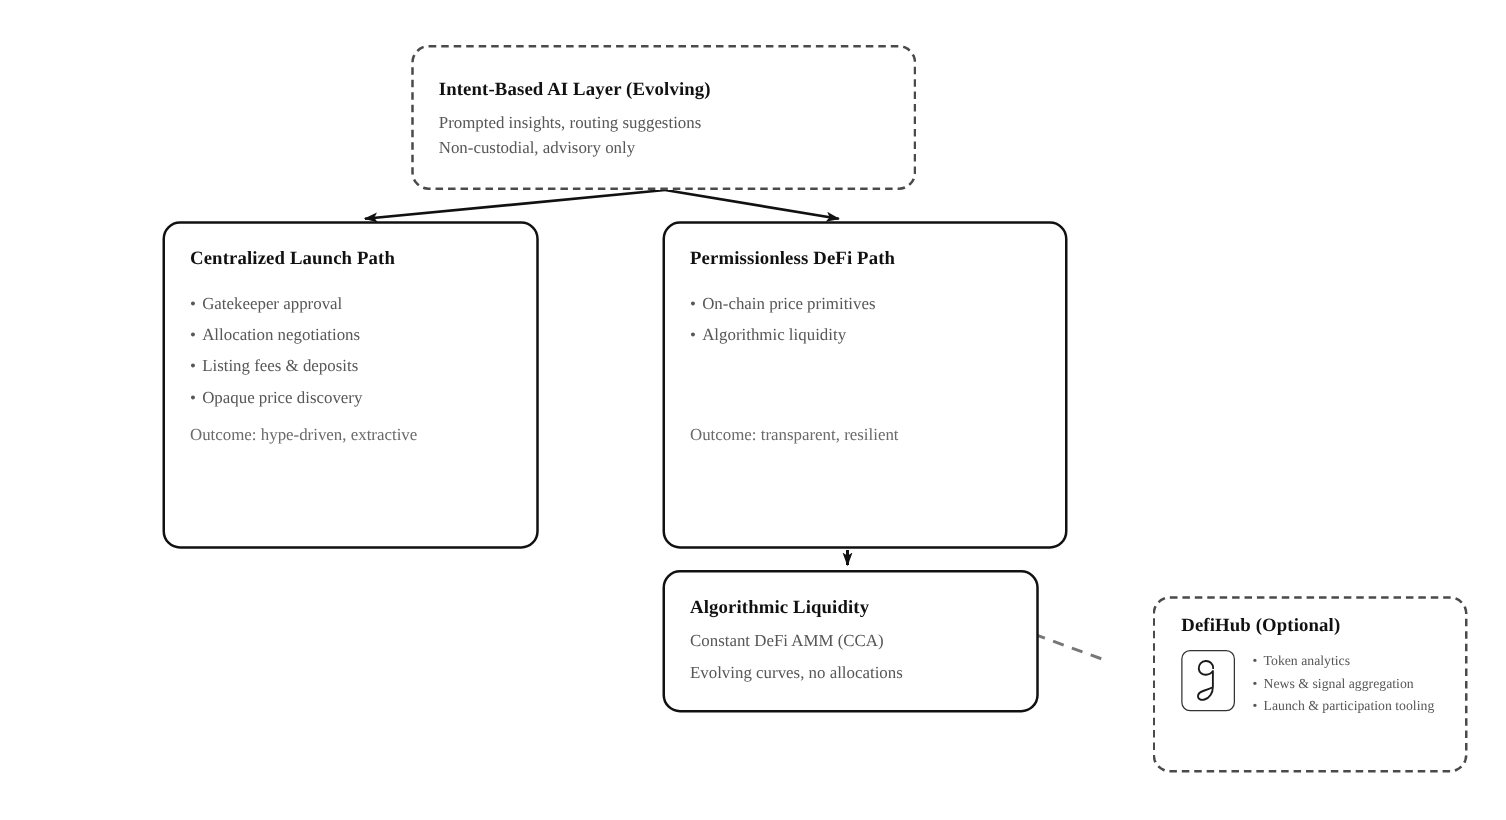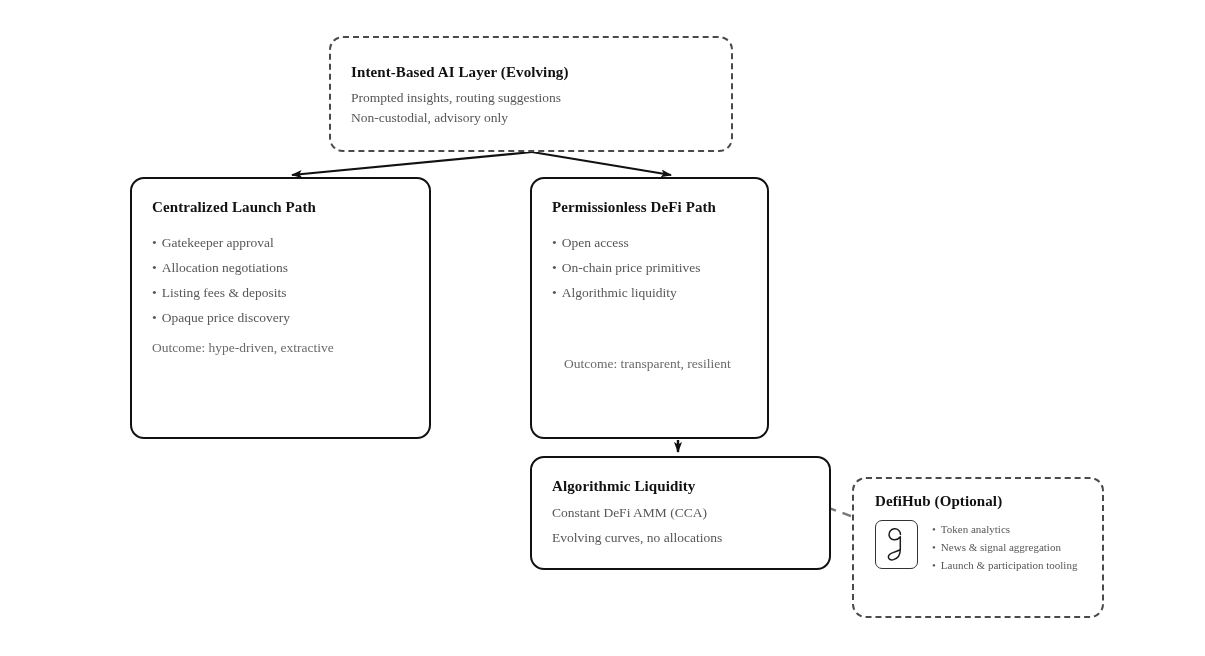--- a/index.html
+++ b/index.html
@@ -64,34 +64,34 @@
   #intent-layer .l2 { position: absolute; left: 20px; top: 72px; }
 
   
   #centralized-path { left: 130px; top: 177px; width: 301px; height: 262px; }
   #centralized-path .node-title { position: absolute; left: 20px; top: 20px; }
   #centralized-path .bullet-list { position: absolute; left: 20px; top: 51px; }
   #centralized-path .bullet-list li { line-height: 25px; }
   #centralized-path .outcome { position: absolute; left: 20px; top: 161px; }
 
   
-  #permissionless-path { left: 530px; top: 177px; width: 239px; height: 262px; }
+  #permissionless-path { left: 530px; top: 177px; width: 324px; height: 262px; }
   #permissionless-path .node-title { position: absolute; left: 20px; top: 20px; }
   #permissionless-path .bullet-list { position: absolute; left: 20px; top: 51px; }
   #permissionless-path .bullet-list li { line-height: 25px; }
-  #permissionless-path .outcome { position: absolute; left: 32px; top: 161px; margin-top: 16px; }
+  #permissionless-path .outcome { position: absolute; left: 20px; top: 161px; }
 
   
   #algo-liquidity { left: 530px; top: 456px; width: 301px; height: 114px; }
   #algo-liquidity .node-title { position: absolute; left: 20px; top: 20px; }
   #algo-liquidity .l1 { position: absolute; left: 20px; top: 47px; }
   #algo-liquidity .l2 { position: absolute; left: 20px; top: 72px; }
 
   
-  #defihub { left: 852px; top: 477px; width: 252px; height: 141px; }
+  #defihub { left: 922px; top: 477px; width: 252px; height: 141px; }
   #defihub .node-title { position: absolute; left: 21px; top: 14px; }
   #defihub .hub-body { position: absolute; left: 21px; top: 41px; display: flex; align-items: flex-start; gap: 14px; }
   #defihub .bullet-list li { line-height: 18px; font-size: 11px; }
   .hub-logo {
     width: 41px;
     height: 47px;
     border: 1.5px solid #333333;
     border-radius: 7px;
     background: #ffffff;
     flex: none;
@@ -144,21 +144,20 @@
       <li>Allocation negotiations</li>
       <li>Listing fees &amp; deposits</li>
       <li>Opaque price discovery</li>
     </ul>
     <div class="outcome">Outcome: hype-driven, extractive</div>
   </div>
 
   <div class="node solid" id="permissionless-path">
     <div class="node-title">Permissionless DeFi Path</div>
     <ul class="bullet-list">
-      <li>Open access</li>
       <li>On-chain price primitives</li>
       <li>Algorithmic liquidity</li>
     </ul>
     <div class="outcome">Outcome: transparent, resilient</div>
   </div>
 
   <div class="node solid" id="algo-liquidity">
     <div class="node-title">Algorithmic Liquidity</div>
     <div class="node-sub l1">Constant DeFi AMM (CCA)</div>
     <div class="node-sub l2">Evolving curves, no allocations</div>

